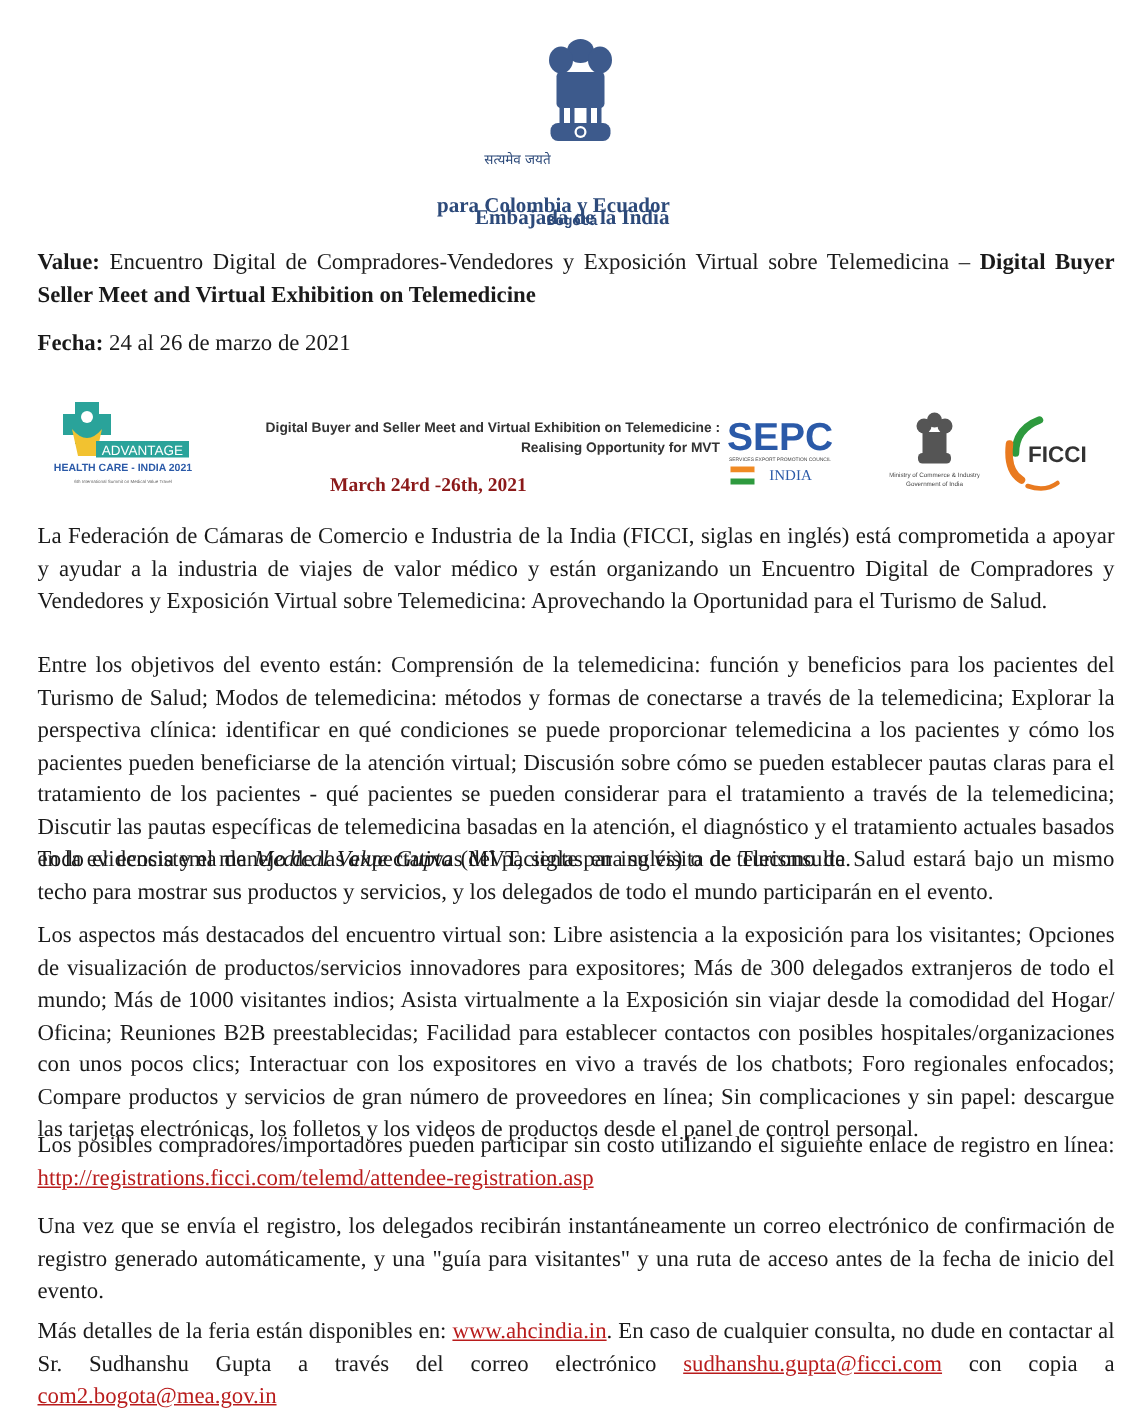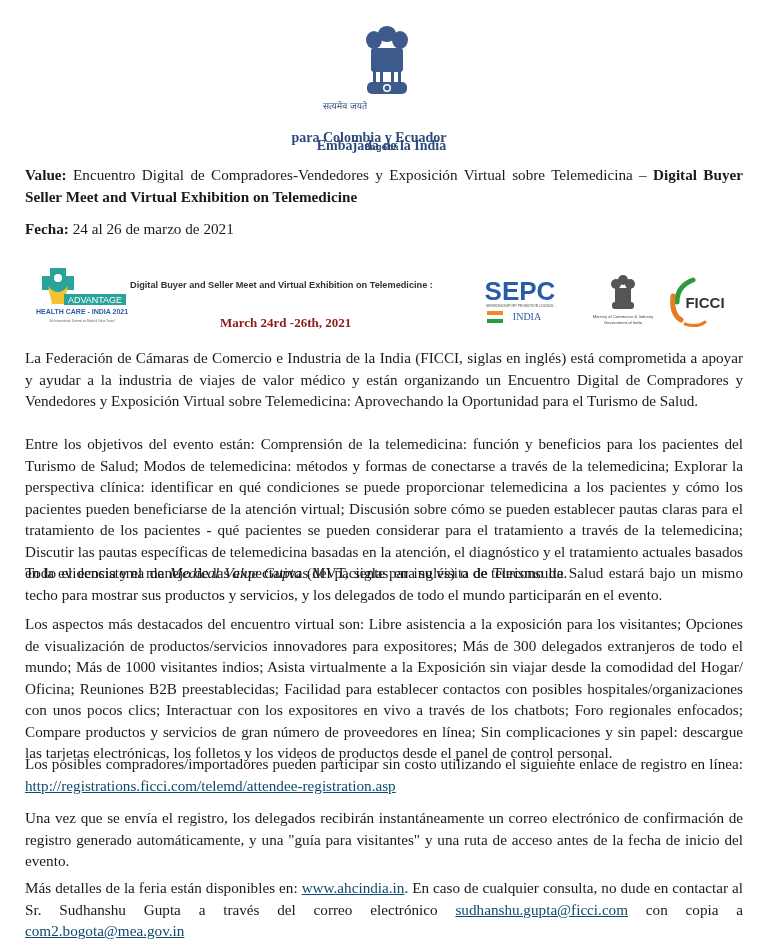--- a/index.html
+++ b/index.html
@@ -9,25 +9,25 @@
     }
     .header { position: absolute; left: 0; top: 0; width: 763px; text-align: center; }
     .emblem { position: absolute; left: 357px; top: 22px; width: 60px; height: 78px; }
     .motto { position: absolute; left: 0; top: 99px; width: 690px; text-align: center; font-size: 9px; color: #2d4a7a; font-family: "DejaVu Sans", sans-serif; }
     .emb-title { position: absolute; left: 0; top: 112px; width: 763px; text-align: center; font-weight: bold; font-size: 14px; color: #2d4a7a; margin-top: 26px; }
     .emb-sub { position: absolute; left: 0; top: 130px; width: 738px; text-align: center; font-weight: bold; font-size: 14px; color: #2d4a7a; }
     .emb-city { position: absolute; left: 0; top: 142px; width: 763px; text-align: center; font-weight: bold; font-size: 9.5px; color: #2d4a7a; font-family: Liberation Mono, monospace; }
 
     .para { position: absolute; left: 25px; width: 718px; font-size: 15.2px; line-height: 21.5px; text-align: justify; margin: 0; }
     .para .lbl { font-weight: bold; }
-    a.link { color: #0c4a6e; text-decoration: underline; }
+    a.link { color: #b91c1c; text-decoration: underline; }
 
     .banner { position: absolute; left: 30px; top: 262px; width: 720px; height: 72px; }
     .ahc { position: absolute; left: 6px; top: 2px; width: 92px; height: 66px; }
-    .banner-title { position: absolute; left: 100px; top: 17px; width: 350px; text-align: left; font-family: "Liberation Sans", sans-serif; font-weight: bold; font-size: 9.2px; color: #333; line-height: 13px; }
+    .banner-title { position: absolute; left: 100px; top: 17px; width: 350px; text-align: right; font-family: "Liberation Sans", sans-serif; font-weight: bold; font-size: 9.2px; color: #333; line-height: 13px; }
     .banner-date { position: absolute; left: 190px; top: 53px; font-family: "Liberation Serif", serif; font-weight: bold; font-size: 13px; color: #8b1a1a; }
     .sepc { position: absolute; left: 455px; top: 14px; width: 70px; height: 56px; }
     .moc { position: absolute; left: 563px; top: 10px; width: 60px; height: 60px; }
     .ficci { position: absolute; left: 633px; top: 12px; width: 70px; height: 56px; }
   </style>
 </head>
 <body>
 
 <div class="header">
   <svg class="emblem" viewBox="0 0 60 78">
@@ -68,20 +68,21 @@
     <rect x="6" y="12" width="32" height="14" fill="#2aa39a"></rect>
     <circle cx="22" cy="14" r="4" fill="#ffffff"></circle>
     <path d="M12 22 Q22 34 32 22 L28 40 L16 40 Z" fill="#f2c230"></path>
     <rect x="28" y="30" width="62" height="11" fill="#2aa39a"></rect>
     <text x="59" y="39" font-size="9" fill="#ffffff" text-anchor="middle" font-family="Liberation Sans, sans-serif">ADVANTAGE</text>
     <text x="46" y="50" font-size="7" fill="#2b5aa8" text-anchor="middle" font-family="Liberation Sans, sans-serif" font-weight="bold">HEALTH CARE - INDIA 2021</text>
     <text x="46" y="58" font-size="3" fill="#666" text-anchor="middle" font-family="Liberation Sans, sans-serif">6th International Summit on Medical Value Travel</text>
   </svg>
   <div class="banner-title">
     <div>Digital Buyer and Seller Meet and Virtual Exhibition on Telemedicine :</div>
+    <div>Realising Opportunity for MVT</div>
   </div>
   <div class="banner-date">March 24rd -26th, 2021</div>
 
   <svg class="sepc" viewBox="0 0 70 56">
     <text x="35" y="24" font-size="26" font-weight="bold" fill="#2b5aa8" text-anchor="middle" font-family="Liberation Sans, sans-serif">SEPC</text>
     <text x="35" y="31" font-size="3.3" fill="#444" text-anchor="middle" font-family="Liberation Sans, sans-serif">SERVICES EXPORT PROMOTION COUNCIL</text>
     <rect x="2" y="35" width="16" height="4" fill="#f08a24"></rect>
     <rect x="2" y="39" width="16" height="4" fill="#ffffff"></rect>
     <rect x="2" y="43" width="16" height="4" fill="#2e9a3e"></rect>
     <text x="42" y="44" font-size="10" fill="#2b5aa8" text-anchor="middle" font-family="Liberation Serif, serif">INDIA</text>

